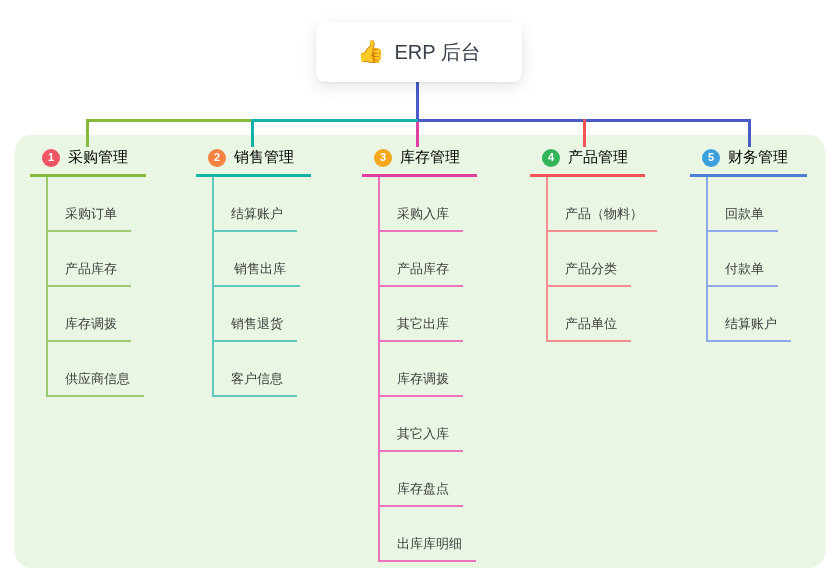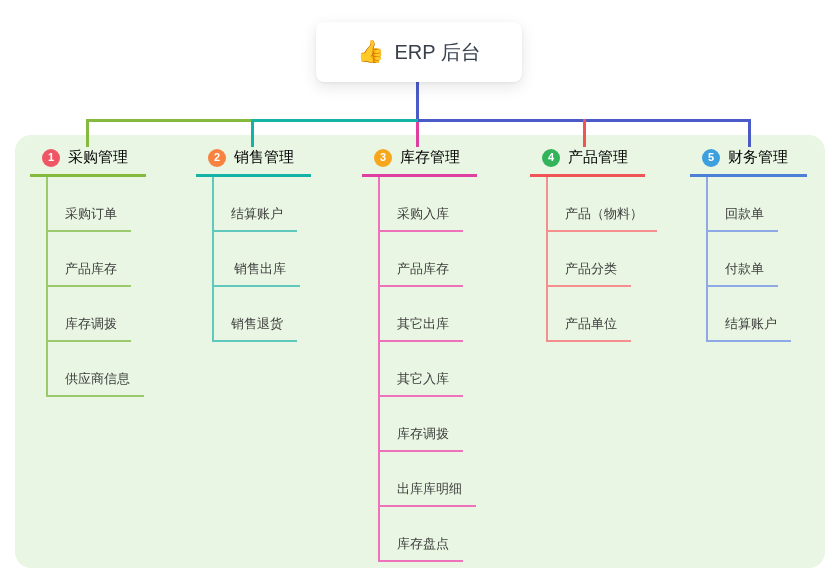--- a/index.html
+++ b/index.html
@@ -70,48 +70,51 @@
         <div class="b-children" style="border-left-color: rgb(95, 201, 190);">
           <div class="b-row">
             <div class="b-item" style="border-bottom-color: rgb(95, 201, 190);">结算账户</div>
           </div>
           <div class="b-row">
             <div class="b-item" style="border-bottom-color: rgb(95, 201, 190); padding-left: 20px;">销售出库</div>
           </div>
           <div class="b-row">
             <div class="b-item" style="border-bottom-color: rgb(95, 201, 190);">销售退货</div>
           </div>
+          <div class="b-row">
+            <div class="b-item" style="border-bottom-color: rgb(95, 201, 190);">客户信息</div>
+          </div>
         </div>
       </div>
       <div class="branch" style="left: 362px; width: 115px;">
         <div class="b-title" style="border-bottom-color: rgb(222, 63, 160);">
           <span class="badge" style="background: rgb(247, 167, 28);">3</span>
           <span class="b-label">库存管理</span>
         </div>
         <div class="b-children" style="border-left-color: rgb(238, 113, 187);">
           <div class="b-row">
             <div class="b-item" style="border-bottom-color: rgb(238, 113, 187);">采购入库</div>
           </div>
           <div class="b-row">
             <div class="b-item" style="border-bottom-color: rgb(238, 113, 187);">产品库存</div>
           </div>
           <div class="b-row">
             <div class="b-item" style="border-bottom-color: rgb(238, 113, 187);">其它出库</div>
           </div>
           <div class="b-row">
+            <div class="b-item" style="border-bottom-color: rgb(238, 113, 187);">库存调拨</div>
+          </div>
+          <div class="b-row">
             <div class="b-item" style="border-bottom-color: rgb(238, 113, 187);">其它入库</div>
           </div>
           <div class="b-row">
-            <div class="b-item" style="border-bottom-color: rgb(238, 113, 187);">库存调拨</div>
+            <div class="b-item" style="border-bottom-color: rgb(238, 113, 187);">库存盘点</div>
           </div>
           <div class="b-row">
             <div class="b-item" style="border-bottom-color: rgb(238, 113, 187);">出库库明细</div>
-          </div>
-          <div class="b-row">
-            <div class="b-item" style="border-bottom-color: rgb(238, 113, 187);">库存盘点</div>
           </div>
         </div>
       </div>
       <div class="branch" style="left: 530px; width: 115px;">
         <div class="b-title" style="border-bottom-color: rgb(240, 84, 85);">
           <span class="badge" style="background: rgb(51, 179, 90);">4</span>
           <span class="b-label">产品管理</span>
         </div>
         <div class="b-children" style="border-left-color: rgb(245, 143, 143);">
           <div class="b-row">

